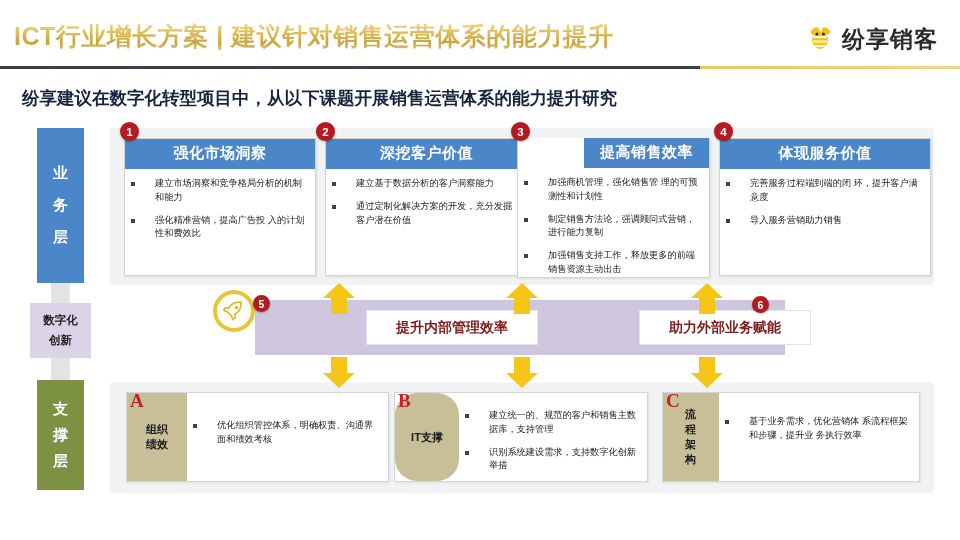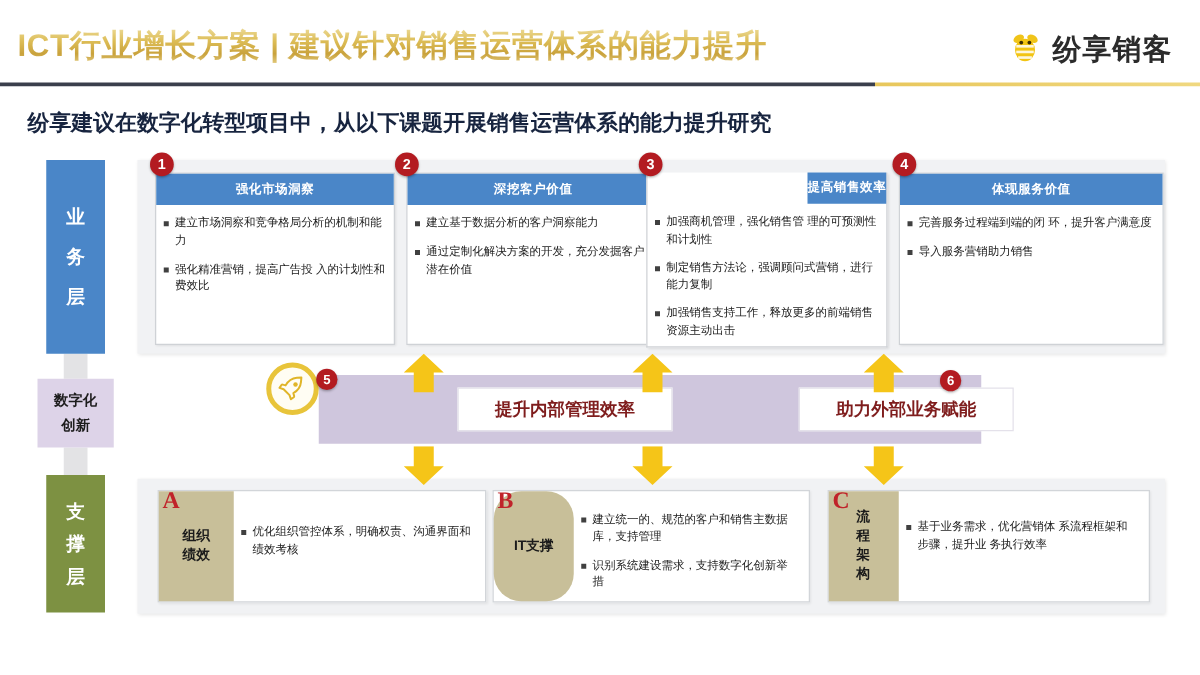--- a/index.html
+++ b/index.html
@@ -59,25 +59,25 @@
   .biz-band {
     position:absolute; left:110px; top:128px; width:822px; height:155px;
     background:#f1f2f4; box-shadow: 1px 1px 3px rgba(0,0,0,.10);
   }
   .biz-card {
     position:absolute; top:138px; background:#ffffff;
     border:1px solid #cfd2d6; box-shadow: 1px 1px 2px rgba(0,0,0,.09);
     display:flex; flex-direction:column;
   }
   .biz-card .cap {
-    background:#4a86c8; color:#fff; font-size:10px; font-weight:700;
-    text-align:center; padding:5px 0 6px; letter-spacing:.5px;
+    background:#4a86c8; color:#fff; font-size:15px; font-weight:700;
+    text-align:center; padding:5px 16px 6px; letter-spacing:.5px;
   }
   .biz-card .body { flex:1; padding:8px 7px 6px 6px; }
-  .bullet { display:flex; gap:5px; margin-bottom:9px; font-size:9.2px; line-height:1.5; color:#1b1b1b; }
+  .bullet { display:flex; gap:20px; margin-bottom:9px; font-size:9.2px; line-height:1.5; color:#1b1b1b; }
   .bullet .sq { flex:0 0 4px; width:4px; height:4px; background:#404040; margin-top:5px; }
   .bullet .tx { flex:1; }
 
   #card1 { left:124px; width:192px; height:138px; }
   #card2 { left:325px; width:203px; height:138px; }
   #card3 { left:517px; width:193px; height:140px;align-items:flex-end; }
   #card4 { left:719px; width:212px; height:138px; }
   #card3 .cap, #card3 .body { }
   #card3 { border-top:none; }
   #card3 .cap { background:#4a86c8; }

